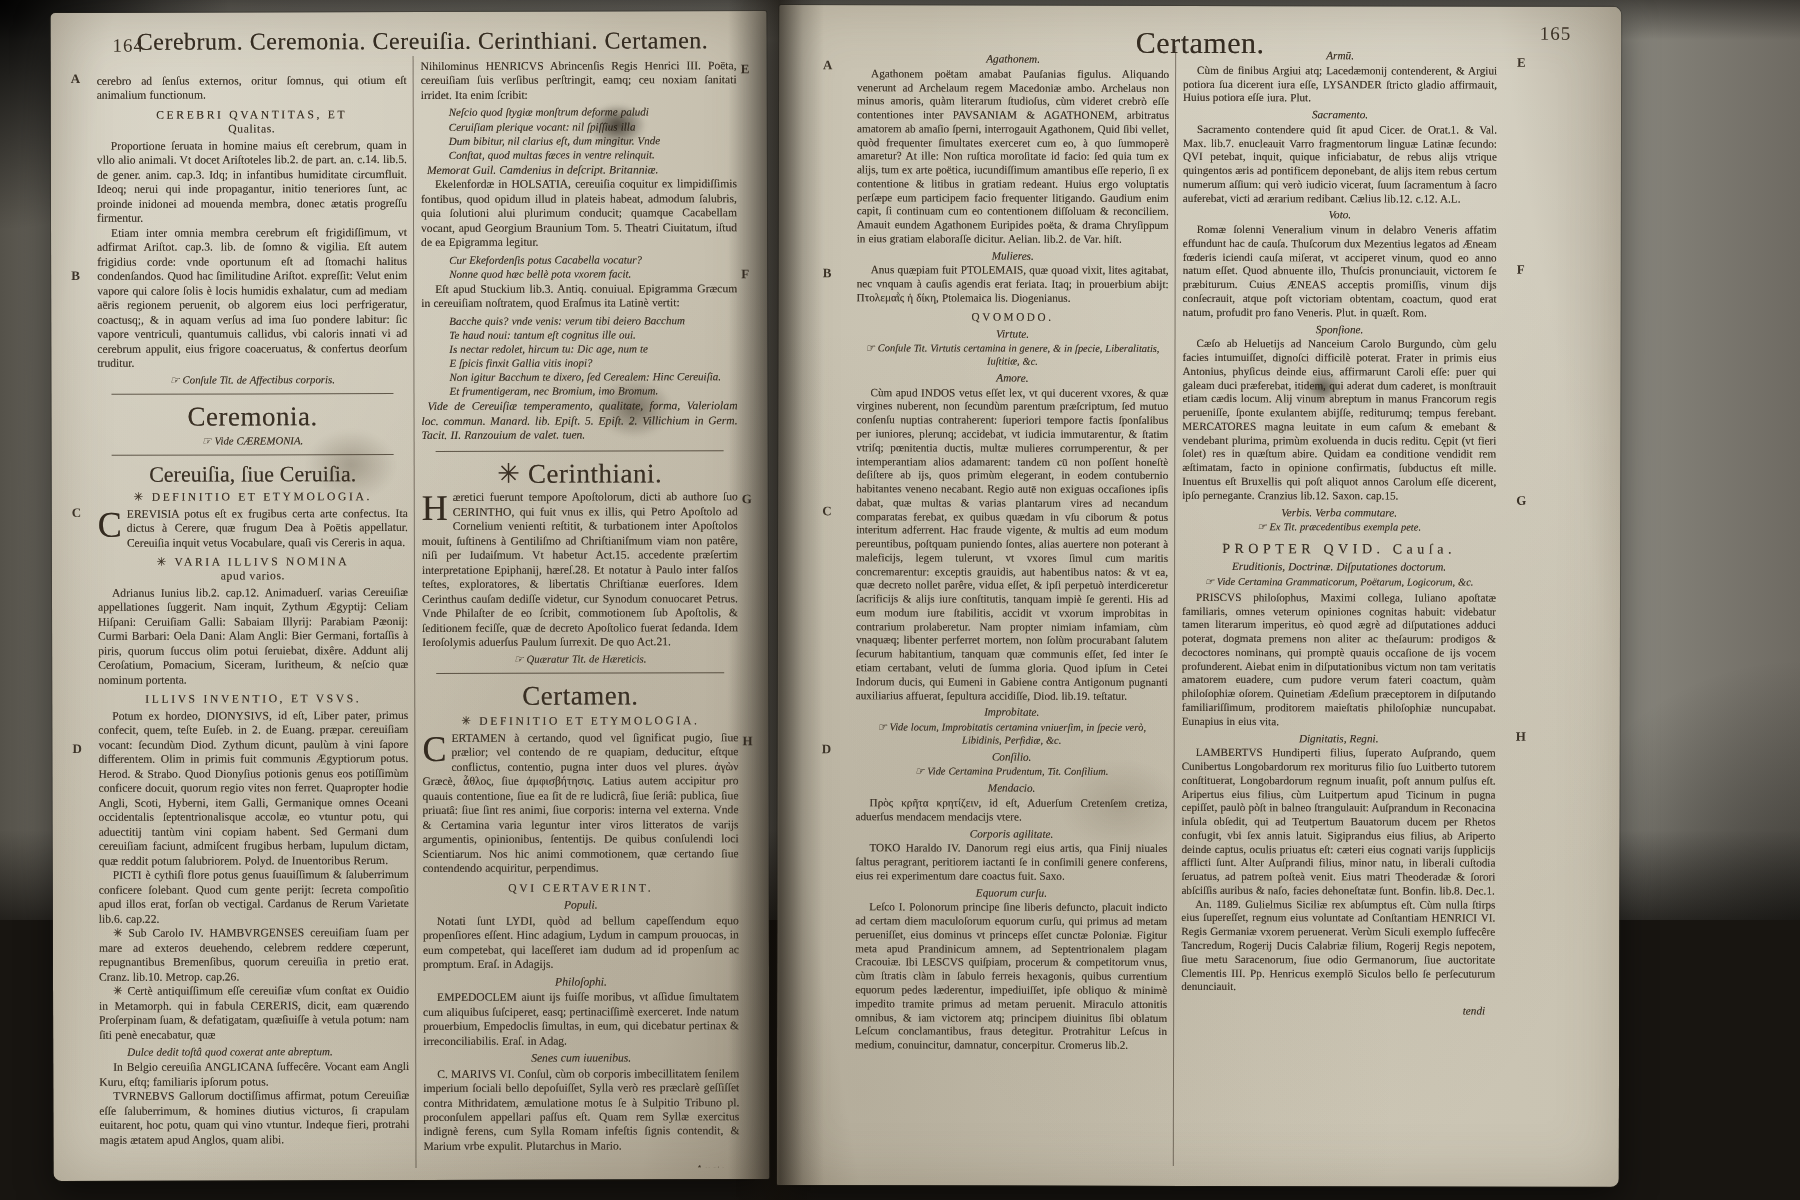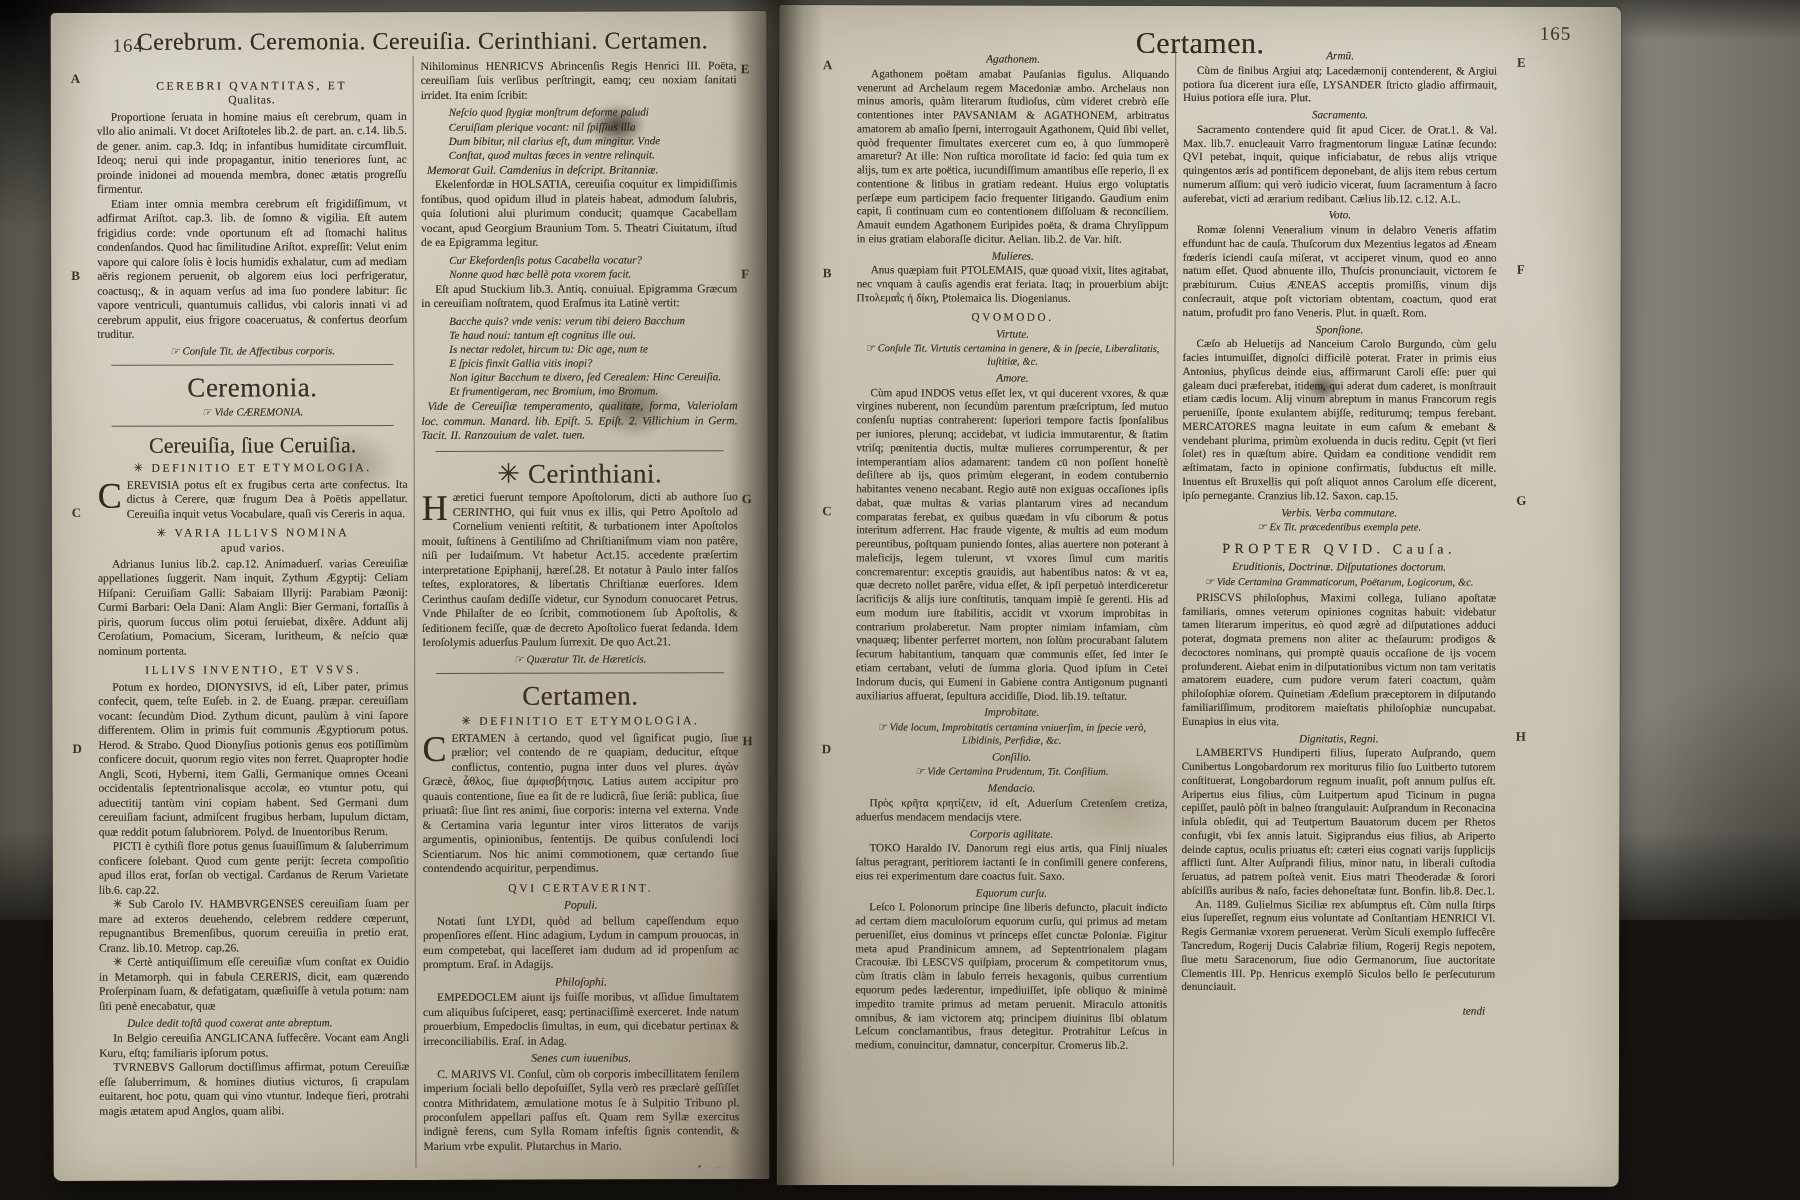--- a/index.html
+++ b/index.html
@@ -104,20 +104,21 @@
 <body>
 
 <div class="backdrop">
 
   <div class="page page-left">
     <div class="pg-header">
       <span class="pgnum">164</span>
       <span class="running-title">Cerebrum. Ceremonia. Cereuiſia. Cerinthiani. Certamen.</span>
     </div>
     <div class="col col-left-font" id="col-l1">
+        <div class="blk-pn">cerebro ad ſenſus externos, oritur ſomnus, qui otium eſt animalium functionum.</div>
         <div class="blk-h">
           <div>CEREBRI QVANTITAS, ET</div>
           <div>Qualitas.</div>
         </div>
         <div class="blk-p">Proportione ſeruata in homine maius eſt cerebrum, quam in vllo alio animali. Vt docet Ariſtoteles lib.2. de part. an. c.14. lib.5. de gener. anim. cap.3. Idq; in infantibus humiditate circumfluit. Ideoq; nerui qui inde propagantur, initio teneriores ſunt, ac proinde inidonei ad mouenda membra, donec ætatis progreſſu firmentur.</div>
         <div class="blk-p">Etiam inter omnia membra cerebrum eſt frigidiſſimum, vt adfirmat Ariſtot. cap.3. lib. de ſomno &amp; vigilia. Eſt autem frigidius corde: vnde oportunum eſt ad ſtomachi halitus condenſandos. Quod hac ſimilitudine Ariſtot. expreſſit: Velut enim vapore qui calore ſolis è locis humidis exhalatur, cum ad mediam aëris regionem peruenit, ob algorem eius loci perfrigeratur, coactusq;, &amp; in aquam verſus ad ima ſuo pondere labitur: ſic vapore ventriculi, quantumuis callidus, vbi caloris innati vi ad cerebrum appulit, eius frigore coaceruatus, &amp; confertus deorſum truditur.</div>
         <div class="blk-ref">☞  Conſule Tit. de Affectibus corporis.</div>
         <div class="blk-rule"></div>
         <div class="blk-t">Ceremonia.</div>
         <div class="blk-ref">☞  Vide CÆREMONIA.</div>

